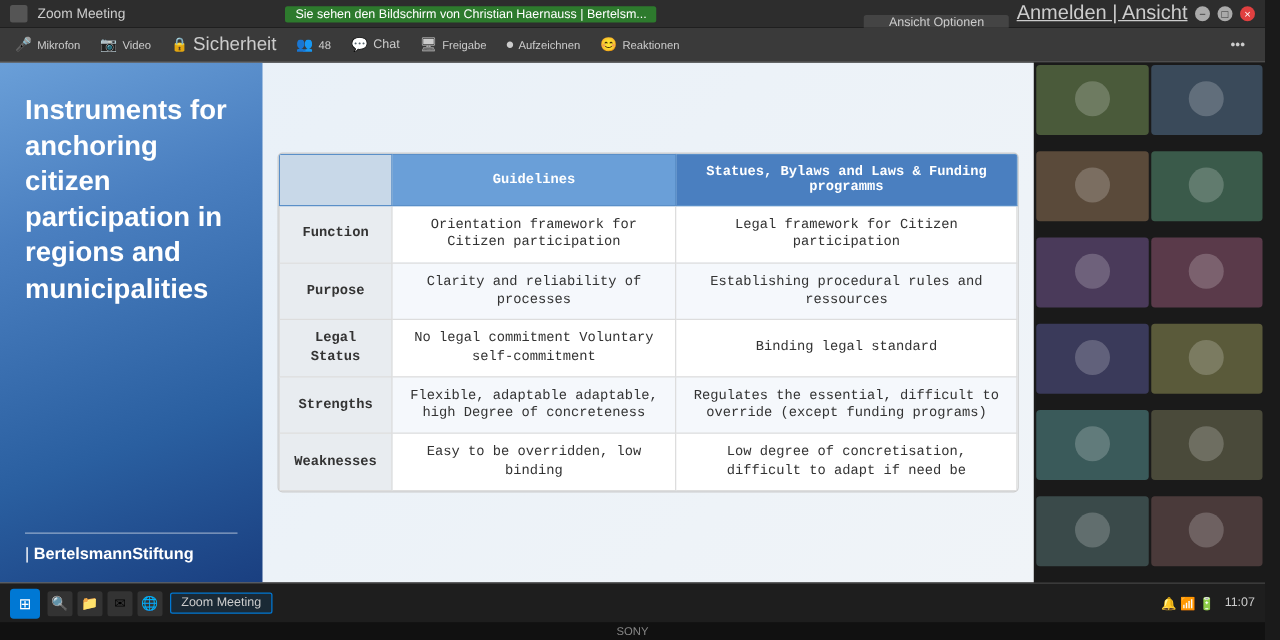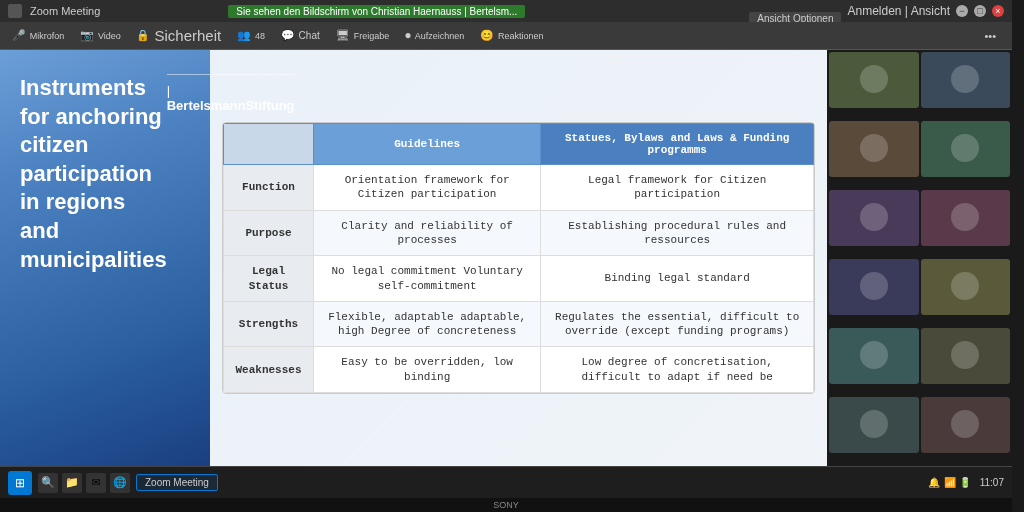--- a/index.html
+++ b/index.html
@@ -112,20 +112,21 @@
       background: linear-gradient(135deg, #e8f0f8 0%, #f0f4f8 100%);
       display: flex;
       overflow: hidden;
       position: relative;
     }
 
     .slide-left {
       width: 210px;
       background: linear-gradient(160deg, #6a9fd8 0%, #4a7fc0 30%, #2a5fa0 70%, #1a3f80 100%);
       display: flex;
+      flex-direction: column;
       justify-content: space-between;
       padding: 24px 20px 16px 20px;
       flex-shrink: 0;
     }
 
     .slide-title {
       color: #fff;
       font-size: 22px;
       font-weight: bold;
       line-height: 1.3;
@@ -335,22 +336,22 @@
 </head>
 <body>
 
 <div class="monitor">
 
   <div class="titlebar">
     <div class="titlebar-icon"></div>
     <span class="titlebar-title">Zoom Meeting</span>
     <span class="titlebar-notification">Sie sehen den Bildschirm von Christian Haernauss | Bertelsm...</span>
     <div class="titlebar-controls">
-      <span style="font-size:10px;cursor:pointer;background:#444;padding:1px 8px;border-radius:2px;margin-top:14px;">Ansicht Optionen</span>
-      <span style="font-size:12px;">Anmelden | Ansicht</span>
+      <span style="font-size:10px;cursor:pointer;background:#444;padding:1px 20px;border-radius:2px;margin-top:14px;">Ansicht Optionen</span>
+      <span style="font-size:16px;text-decoration:underline;">Anmelden | Ansicht</span>
       <span class="taskbar-icon btn-min" style="background:#aaa;width:12px;height:12px;border-radius:50%;cursor:pointer;display:inline-flex;align-items:center;justify-content:center;font-size:9px;">−</span>
       <span class="taskbar-icon btn-max" style="background:#aaa;width:12px;height:12px;border-radius:50%;cursor:pointer;display:inline-flex;align-items:center;justify-content:center;font-size:9px;">□</span>
       <span class="taskbar-icon btn-close" style="background:#e04040;width:12px;height:12px;border-radius:50%;cursor:pointer;display:inline-flex;align-items:center;justify-content:center;font-size:9px;color:#fff;">×</span>
     </div>
   </div>
 
   <div class="content-area">
 
     <div class="main-view">
 

